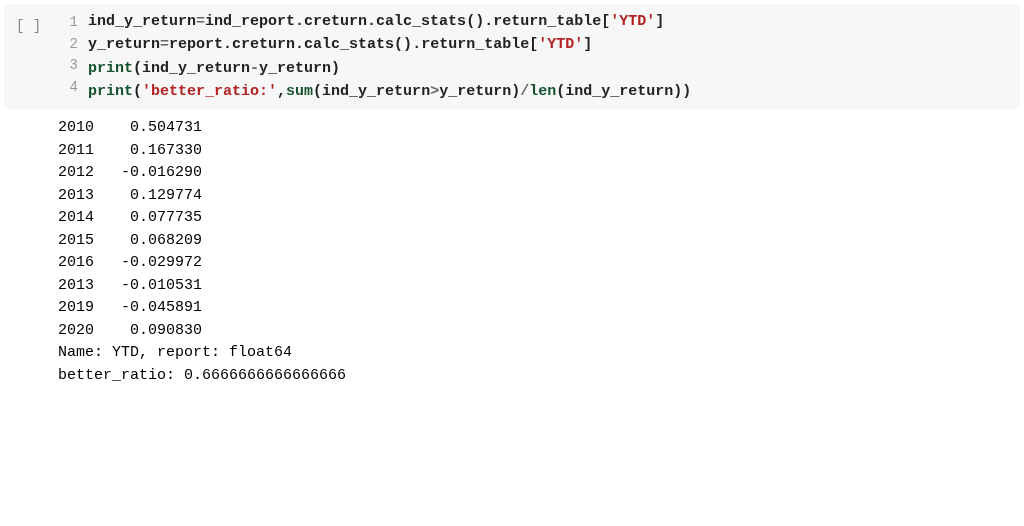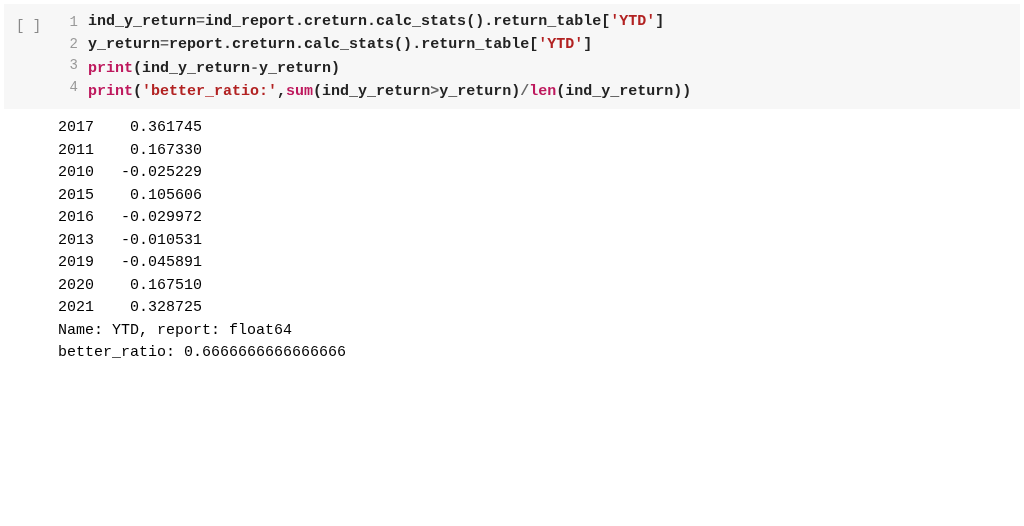--- a/index.html
+++ b/index.html
@@ -43,21 +43,21 @@
       line-height: 1.55;
       font-weight: 600;
     }
     .code-line {
       white-space: pre;
     }
     .t-name { color: #222; }
     .t-op { color: #666; }
     .t-punct { color: #222; }
     .t-str { color: #b22222; }
-    .t-builtin { color: #be185d; }
+    .t-builtin { color: #14532d; }
     .output-cell {
       display: flex;
       align-items: flex-start;
     }
     .output-area {
       padding: 0 0 0 0;
       line-height: 1.5;
       font-weight: 500;
     }
     .output-line {
@@ -80,25 +80,26 @@
       <div class="code-line"><span class="t-name">ind_y_return</span><span class="t-op">=</span><span class="t-name">ind_report</span><span class="t-punct">.</span><span class="t-name">creturn</span><span class="t-punct">.</span><span class="t-name">calc_stats</span><span class="t-punct">()</span><span class="t-punct">.</span><span class="t-name">return_table</span><span class="t-punct">[</span><span class="t-str">'YTD'</span><span class="t-punct">]</span></div>
       <div class="code-line"><span class="t-name">y_return</span><span class="t-op">=</span><span class="t-name">report</span><span class="t-punct">.</span><span class="t-name">creturn</span><span class="t-punct">.</span><span class="t-name">calc_stats</span><span class="t-punct">()</span><span class="t-punct">.</span><span class="t-name">return_table</span><span class="t-punct">[</span><span class="t-str">'YTD'</span><span class="t-punct">]</span></div>
       <div class="code-line"><span class="t-builtin">print</span><span class="t-punct">(</span><span class="t-name">ind_y_return</span><span class="t-op">-</span><span class="t-name">y_return</span><span class="t-punct">)</span></div>
       <div class="code-line"><span class="t-builtin">print</span><span class="t-punct">(</span><span class="t-str">'better_ratio:'</span><span class="t-punct">,</span><span class="t-builtin">sum</span><span class="t-punct">(</span><span class="t-name">ind_y_return</span><span class="t-op">&gt;</span><span class="t-name">y_return</span><span class="t-punct">)</span><span class="t-op">/</span><span class="t-builtin">len</span><span class="t-punct">(</span><span class="t-name">ind_y_return</span><span class="t-punct">))</span></div>
     </div>
 </div>
 
 <div class="output-cell">
   <div class="prompt"></div>
   <div class="output-area" id="outputarea">
-      <div class="output-line">2017    0.361745</div>
+      <div class="output-line">2010    0.504731</div>
       <div class="output-line">2011    0.167330</div>
-      <div class="output-line">2010   -0.025229</div>
-      <div class="output-line">2015    0.105606</div>
+      <div class="output-line">2012   -0.016290</div>
+      <div class="output-line">2013    0.129774</div>
+      <div class="output-line">2014    0.077735</div>
+      <div class="output-line">2015    0.068209</div>
       <div class="output-line">2016   -0.029972</div>
       <div class="output-line">2013   -0.010531</div>
       <div class="output-line">2019   -0.045891</div>
-      <div class="output-line">2020    0.167510</div>
-      <div class="output-line">2021    0.328725</div>
+      <div class="output-line">2020    0.090830</div>
       <div class="output-line">Name: YTD, report: float64</div>
       <div class="output-line">better_ratio: 0.6666666666666666</div>
     </div>
 </div>
 
 </body></html>

